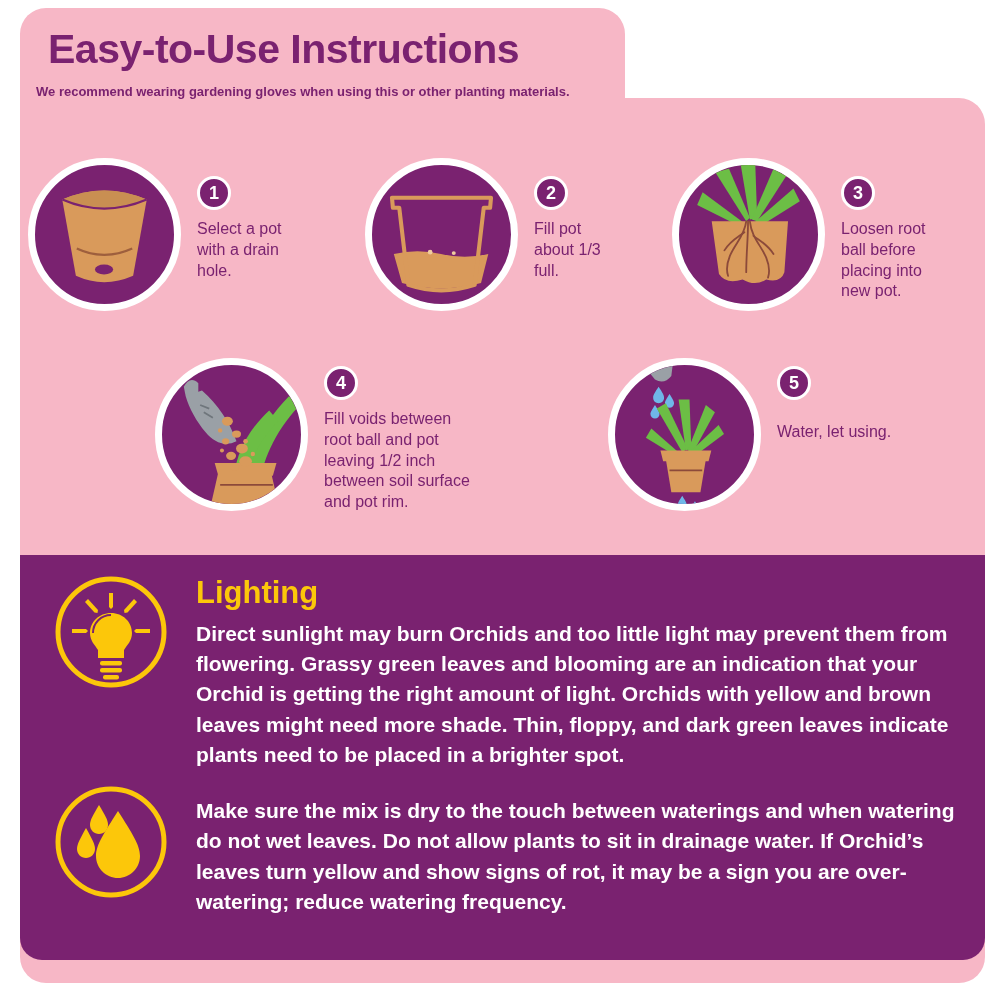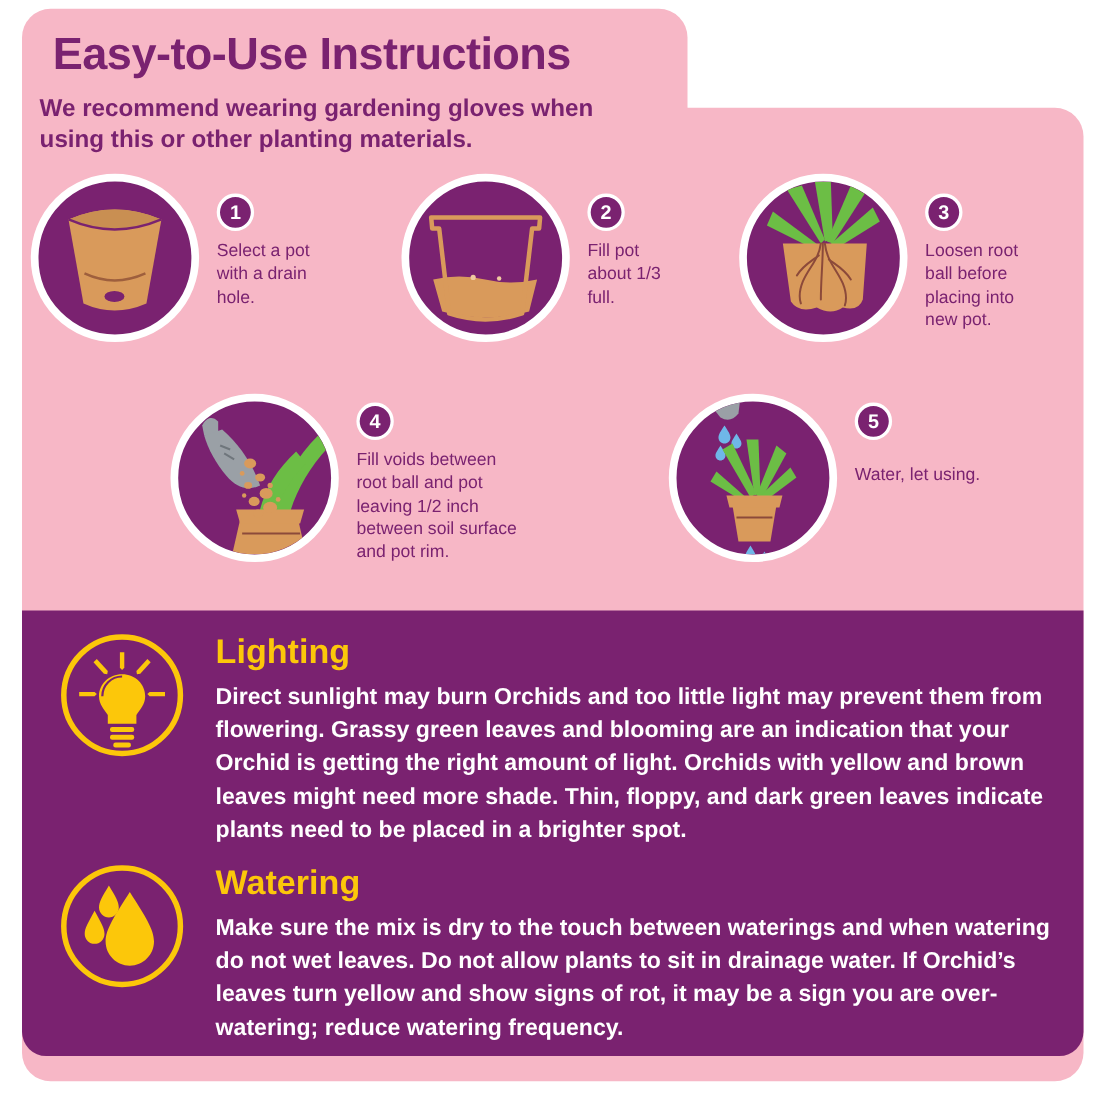--- a/index.html
+++ b/index.html
@@ -19,21 +19,21 @@
     position:absolute;left:20px;top:98px;width:605px;height:40px;background:#f7b7c6;
   }
 
   
   #title-block{position:absolute;left:36px;top:16px;width:600px;}
   .title{
     font-size:41px;font-weight:bold;color:#7a2270;letter-spacing:-0.5px;
     line-height:1.05;margin:12px;
   }
   .subtitle{
-    font-size:22px;font-weight:bold;color:#7a2270;line-height:1.32;
+    font-size:13px;font-weight:bold;color:#7a2270;line-height:1.32;
     margin:8px 0 0 0;max-width:545px;
   }
 
   
   .step{position:absolute;display:flex;align-items:flex-start;}
   .bubble{
     width:153px;height:153px;border-radius:50%;
     background:#7a2270;border:7px solid #ffffff;box-sizing:border-box;
     position:relative;overflow:hidden;flex:none;
   }
@@ -262,18 +262,17 @@
       <svg viewBox="0 0 118 118" aria-hidden="true">
         <circle cx="59" cy="59" r="53" fill="none" stroke="#fcc70a" stroke-width="5"></circle>
         <g fill="#fcc70a">
           <path d="M66 28 C80 50 88 62 88 73 C88 85.1 78.1 95 66 95 C53.9 95 44 85.1 44 73 C44 62 52 50 66 28 Z"></path>
           <path d="M47 22 C53 32 56 37 56 42 C56 47 51.9 51 47 51 C42.1 51 38 47 38 42 C38 37 41 32 47 22 Z"></path>
           <path d="M34 45 C40 56 43 61 43 66 C43 71 38.9 75 34 75 C29.1 75 25 71 25 66 C25 61 28 56 34 45 Z"></path>
         </g>
       </svg>
     </div>
     <div class="care-body">
-      <h2 class="care-title">Watering</h2>
       <p class="care-text">Make sure the mix is dry to the touch between waterings and when watering do not wet leaves. Do not allow plants to sit in drainage water. If Orchid’s leaves turn yellow and show signs of rot, it may be a sign you are over-watering; reduce watering frequency.</p>
     </div>
   </div>
 
 </div>
 
 </body></html>

